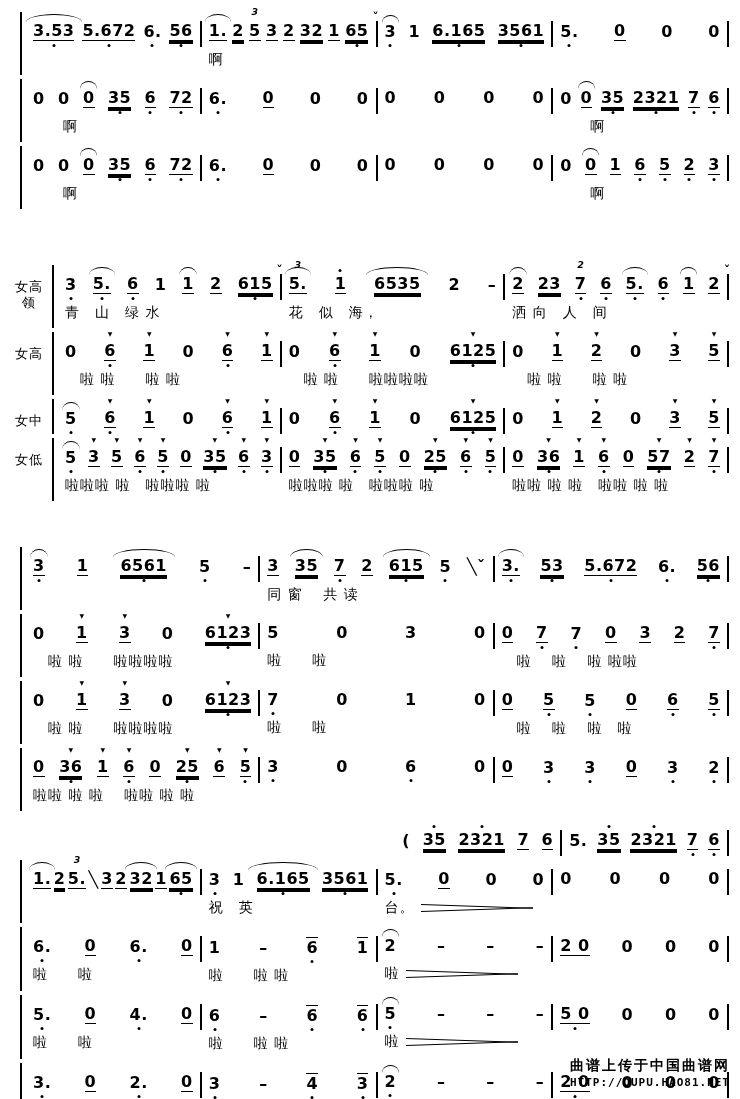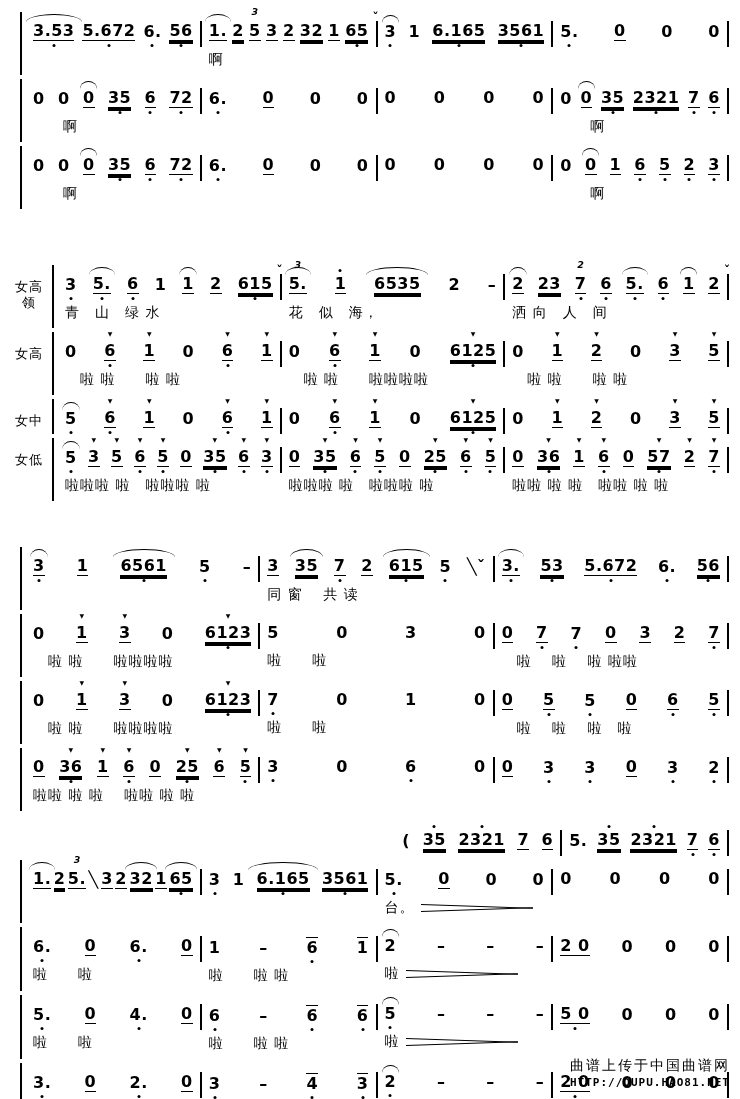--- a/index.html
+++ b/index.html
@@ -43,21 +43,21 @@
     border-top:1.6px solid #000;border-radius:55% 55% 0 0/100% 100% 0 0;}
   .brm{position:absolute;top:-13px;right:-9px;font-size:12px;font-weight:bold;}
   .bar{flex:0 0 2px;background:#000;height:26px;margin:9px 1px 0 1px;}
   .hairpin{display:inline-block;position:relative;width:112px;height:10px;
     margin-left:6px;vertical-align:middle;}
   .hairpin::before,.hairpin::after{content:"";position:absolute;left:0;width:100%;
     border-top:1.3px solid #000;}
   .hairpin::before{top:1px;transform:rotate(1.9deg);transform-origin:left center;}
   .hairpin::after{bottom:1px;transform:rotate(-1.9deg);transform-origin:left center;}
   .footer{position:absolute;right:10px;bottom:8px;text-align:right;line-height:17px;}
-  .f1{font-size:14px;font-weight:normal;letter-spacing:2px;display:block;}
+  .f1{font-size:14px;font-weight:bold;letter-spacing:2px;display:block;}
   .f2{font-size:11px;font-weight:bold;letter-spacing:1px;display:block;
     font-family:"DejaVu Sans Mono","Liberation Mono",monospace;}
 </style>
 </head>
 <body>
 
 <div class="page">
   <div id="score">
       <div class="system s1">
         <div class="vrow">
@@ -590,20 +590,21 @@
               </div>
             </div>
             <div class="bar"></div>
             <div class="measure" style="flex: 1 1 0%;">
               <div class="notes">
                 <span class="note"><span class="nt">3</span><span class="dotb"></span></span>
                 <span class="note"><span class="nt">1</span></span>
                 <span class="note u2"><span class="nt">6.165</span><span class="dotb"></span><span class="arc"></span></span>
                 <span class="note u2"><span class="nt">3561</span><span class="dotb"></span></span>
               </div>
+              <div class="lyr">祝　英</div>
             </div>
             <div class="bar"></div>
             <div class="measure" style="flex: 1 1 0%;">
               <div class="notes">
                 <span class="note"><span class="nt">5.</span><span class="dotb"></span></span>
                 <span class="note u1"><span class="nt">0</span></span>
                 <span class="note"><span class="nt">0</span></span>
                 <span class="note"><span class="nt">0</span></span>
               </div>
               <div class="lyr">台。<span class="hairpin"></span></div>

